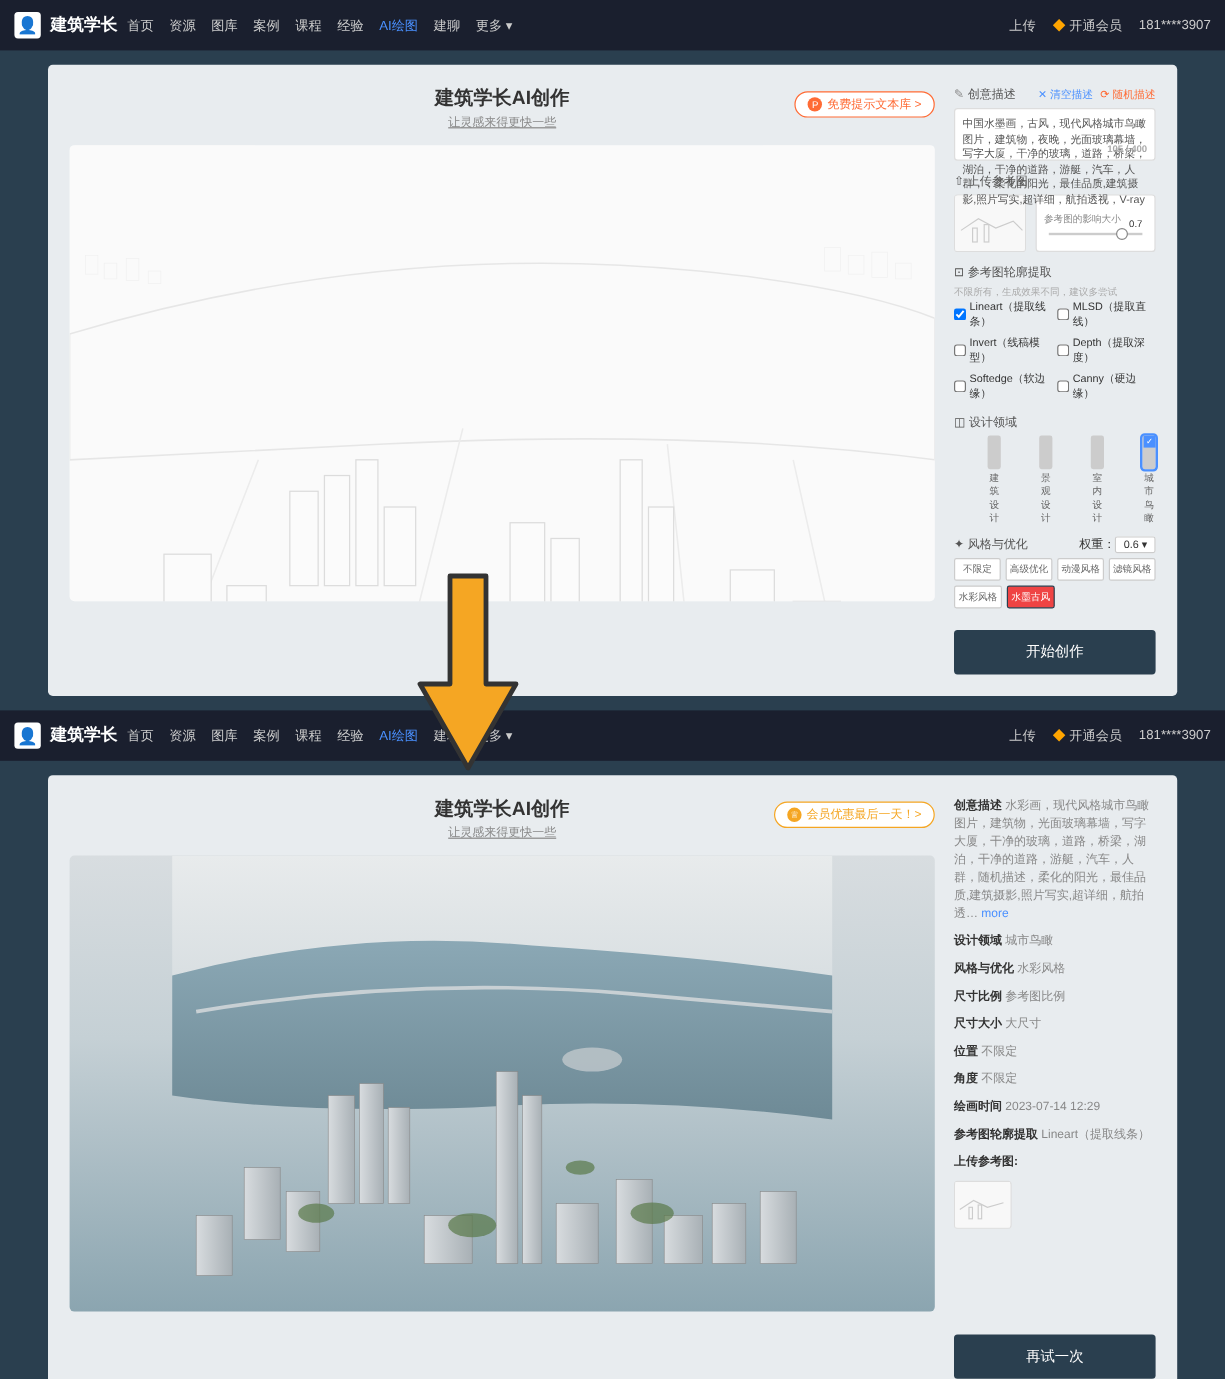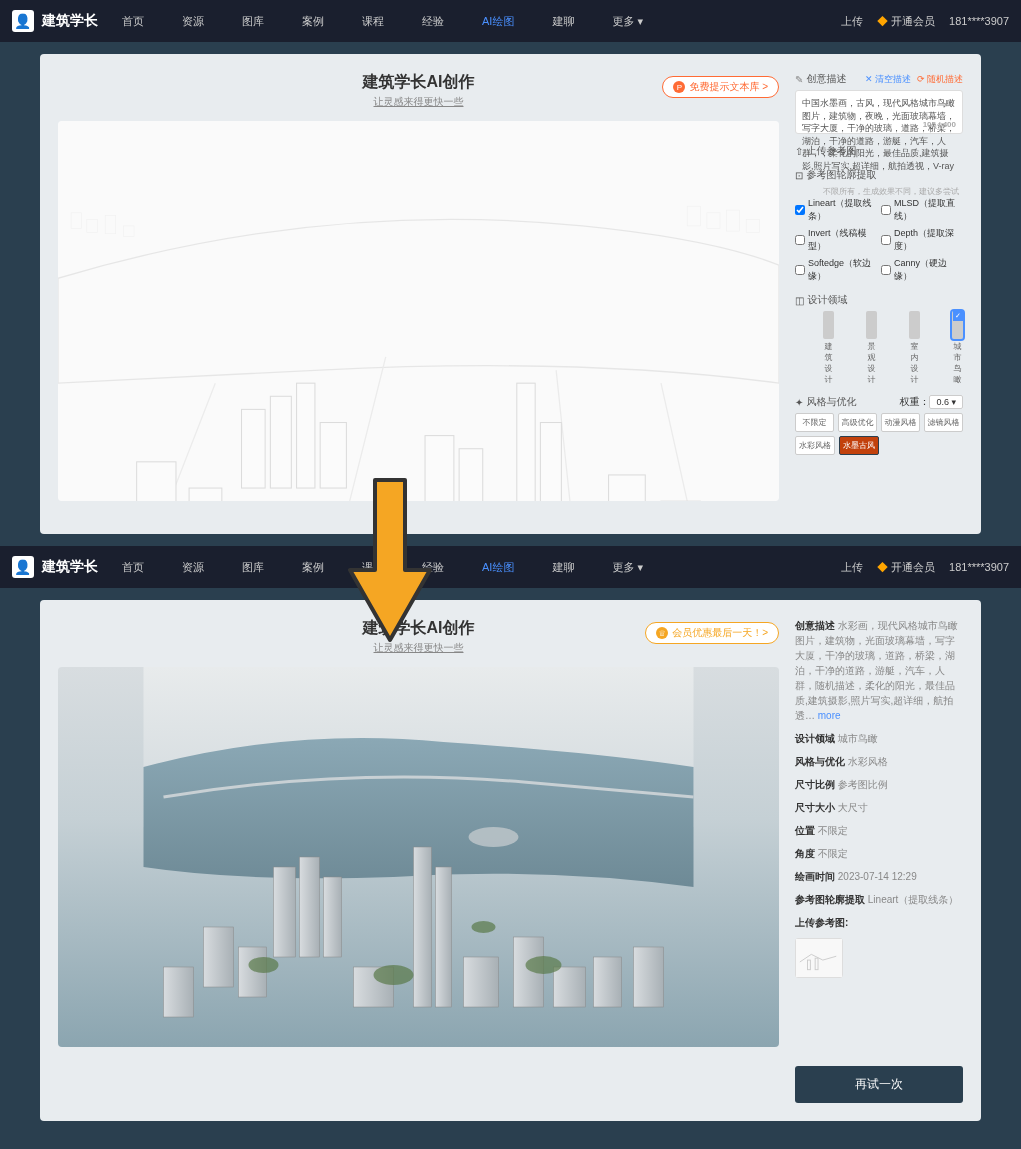--- a/index.html
+++ b/index.html
@@ -1,21 +1,21 @@
 <!DOCTYPE html>
 <html><head>
 <meta charset="utf-8">
 <style>
 * { margin: 0; padding: 0; box-sizing: border-box; }
 body { background: #2a3f4f; font-family: -apple-system, sans-serif; font-size: 11px; color: #333; }
 .container { width: 1021px; margin: 0 auto; }
 .navbar { background: #1a1f2e; height: 42px; display: flex; align-items: center; padding: 0 12px; color: #ccc; }
 .nav-logo { width: 22px; height: 22px; background: #fff; border-radius: 3px; margin-right: 8px; display: flex; align-items: center; justify-content: center; font-size: 14px; }
-.nav-brand { font-size: 14px; font-weight: bold; color: #fff; margin-right: 24px; }
-.nav-items { display: flex; gap: 38px; flex: 1; }
+.nav-brand { font-size: 14px; font-weight: bold; color: #fff; margin-right: 8px; }
+.nav-items { display: flex; gap: 13px; flex: 1; }
 .nav-item { font-size: 11px; cursor: pointer; }
 .nav-item.active { color: #4a90ff; }
 .nav-right { display: flex; gap: 14px; align-items: center; font-size: 11px; }
 .vip-icon { color: #ffa500; }
 .panel { background: #e8ecef; margin: 12px 40px; border-radius: 4px; padding: 18px; min-height: 480px; display: flex; gap: 16px; position: relative; }
 .left-col { flex: 1; }
 .title-area { text-align: center; margin-bottom: 12px; position: relative; }
 .main-title { font-size: 16px; font-weight: bold; }
 .subtitle { font-size: 10px; color: #888; margin-top: 2px; text-decoration: underline; }
 .pill-btn { position: absolute; right: 0; top: 4px; background: #fff; border: 1px solid #ff6b35; border-radius: 12px; padding: 3px 10px; font-size: 10px; color: #ff6b35; display: flex; align-items: center; gap: 4px; }
@@ -32,35 +32,35 @@
 .link2 { color: #ff6b35; }
 .prompt-box { background: #fff; border: 1px solid #ddd; border-radius: 3px; padding: 6px; height: 44px; font-size: 9px; line-height: 1.4; color: #555; position: relative; }
 .char-count { position: absolute; bottom: 3px; right: 6px; font-size: 8px; color: #aaa; font-weight: bold; }
 .ref-row { display: flex; gap: 8px; }
 .ref-thumb { width: 60px; height: 48px; background: #fff; border: 1px solid #ddd; border-radius: 3px; }
 .slider-box { flex: 1; background: #fff; border: 1px solid #ddd; border-radius: 3px; padding: 6px; display: flex; flex-direction: column; justify-content: center; }
 .slider-label { font-size: 8px; color: #888; margin-bottom: 6px; }
 .slider-track { height: 2px; background: #ccc; position: relative; margin: 0 4px; }
 .slider-thumb { position: absolute; right: 15%; top: -4px; width: 10px; height: 10px; background: #fff; border: 1px solid #888; border-radius: 50%; }
 .slider-val { position: absolute; right: 0; top: -12px; font-size: 8px; }
-.hint { font-size: 8px; color: #aaa; margin-top: 2px; margin-left: 28px; }
+.hint { font-size: 8px; color: #aaa; margin-top: 2px; }
 .checks { display: grid; grid-template-columns: 1fr 1fr; gap: 4px; font-size: 9px; }
 .check-item { display: flex; align-items: center; gap: 3px; }
 .check-item input { width: 10px; height: 10px; }
 .grid4 { display: grid; grid-template-columns: repeat(4, 1fr); gap: 4px; }
 .style-cell { text-align: center; padding-left: 28px; }
 .style-img { width: 100%; height: 28px; background: #ccc; border-radius: 2px; position: relative; }
 .style-img.selected { outline: 2px solid #4a90ff; }
 .style-img.selected::after { content: '✓'; position: absolute; top: 0; right: 0; background: #4a90ff; color: #fff; width: 10px; height: 10px; font-size: 7px; display: flex; align-items: center; justify-content: center; }
 .style-lbl { font-size: 8px; color: #666; margin-top: 2px; }
 .weight-row { display: flex; justify-content: space-between; align-items: center; }
 .weight-sel { border: 1px solid #ccc; background: #fff; padding: 1px 6px; font-size: 9px; border-radius: 2px; }
 .tag-grid { display: grid; grid-template-columns: repeat(4, 1fr); gap: 4px; margin-top: 4px; }
 .tag { border: 1px solid #ccc; background: #fff; text-align: center; padding: 3px 0; font-size: 8px; border-radius: 2px; color: #666; }
-.tag.dark { background: #c2410c; color: #fff; border-color: #2a3f4f; }
+.tag.dark { background: #ef4444; color: #fff; border-color: #2a3f4f; }
 .big-btn { width: 100%; background: #2a3f4f; color: #fff; border: none; border-radius: 3px; padding: 10px 0; font-size: 12px; margin-top: 8px; cursor: pointer; }
 .arrow-down { position: absolute; left: 340px; top: 470px; z-index: 10; }
 .arrow-svg { width: 100px; height: 180px; }
 .result-right { width: 168px; font-size: 10px; }
 .info-row { margin-bottom: 8px; line-height: 1.5; }
 .info-label { color: #333; font-weight: bold; }
 .info-val { color: #888; }
 .more-link { color: #4a90ff; }
 .render-img { width: 100%; height: 380px; border-radius: 4px; background: linear-gradient(180deg, #d8dde0 0%, #c5d0d5 40%, #8ba5b0 100%); position: relative; overflow: hidden; }
 .sketch-lines { position: absolute; inset: 0; opacity: 0.3; }
@@ -154,20 +154,37 @@
       </div>
     </div>
 
     <div class="side-sec">
       <div class="side-head">
             <span class="side-head-title">
               <span>⇧</span> 
               <span>上传参考图</span>
             </span>
           </div>
+      <div class="ref-row">
+        <div class="ref-thumb">
+          <svg viewBox="0 0 60 48">
+                <rect fill="#f8f8f8" width="60" height="48"></rect>
+                <path d="M5 30 L20 20 L35 28 L50 22 L58 30" stroke="#ccc" fill="none"></path>
+                <rect x="15" y="28" width="4" height="12" fill="none" stroke="#ccc"></rect>
+                <rect x="25" y="25" width="4" height="15" fill="none" stroke="#ccc"></rect>
+              </svg>
+        </div>
+        <div class="slider-box">
+          <div class="slider-label">参考图的影响大小</div>
+          <div class="slider-track">
+            <div class="slider-thumb"></div>
+            <span class="slider-val">0.7</span>
+          </div>
+        </div>
+      </div>
     </div>
 
     <div class="side-sec">
       <div class="side-head">
             <span class="side-head-title">
               <span>⊡</span> 
               <span>参考图轮廓提取</span>
             </span>
           </div>
       <div class="hint">不限所有，生成效果不同，建议多尝试</div>
@@ -239,20 +256,21 @@
             <div class="tag">高级优化</div>
             <div class="tag">动漫风格</div>
             <div class="tag">滤镜风格</div>
           </div>
       <div class="tag-grid" id="tags-row2" style="grid-template-columns: 1fr 1fr; width:50%">
             <div class="tag">水彩风格</div>
             <div class="tag dark">水墨古风</div>
           </div>
     </div>
 
+    <button class="big-btn">开始创作</button>
   </div>
 </div>
 
 <div class="arrow-down">
   <svg class="arrow-svg" viewBox="0 0 100 180">
     <path d="M 35 10 L 65 10 L 65 100 L 90 100 L 50 170 L 10 100 L 35 100 Z" fill="#f5a623" stroke="#333" stroke-width="4" stroke-linejoin="round"></path>
   </svg>
 </div>
 
 <div class="navbar">

